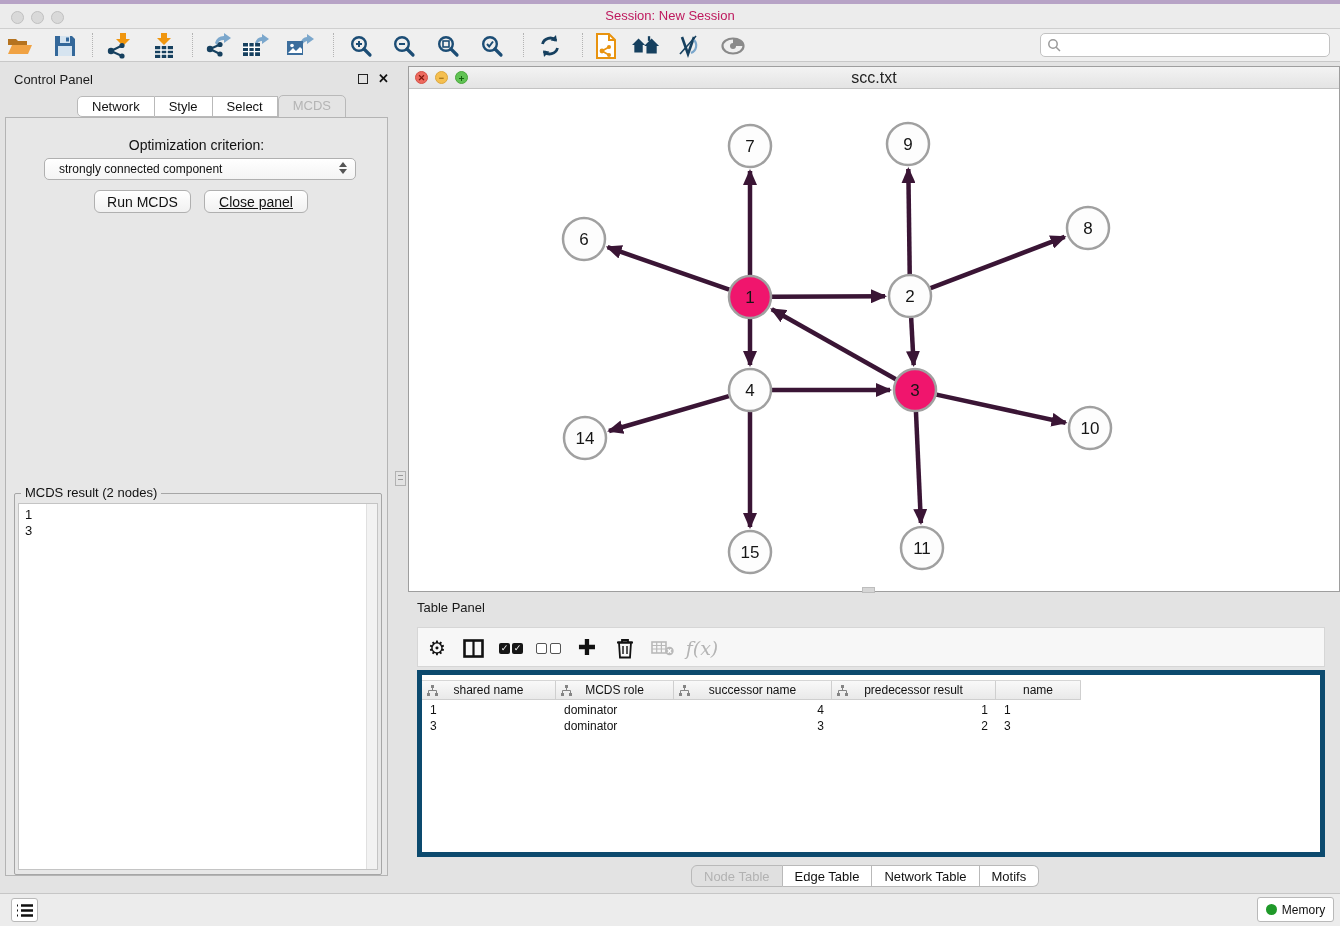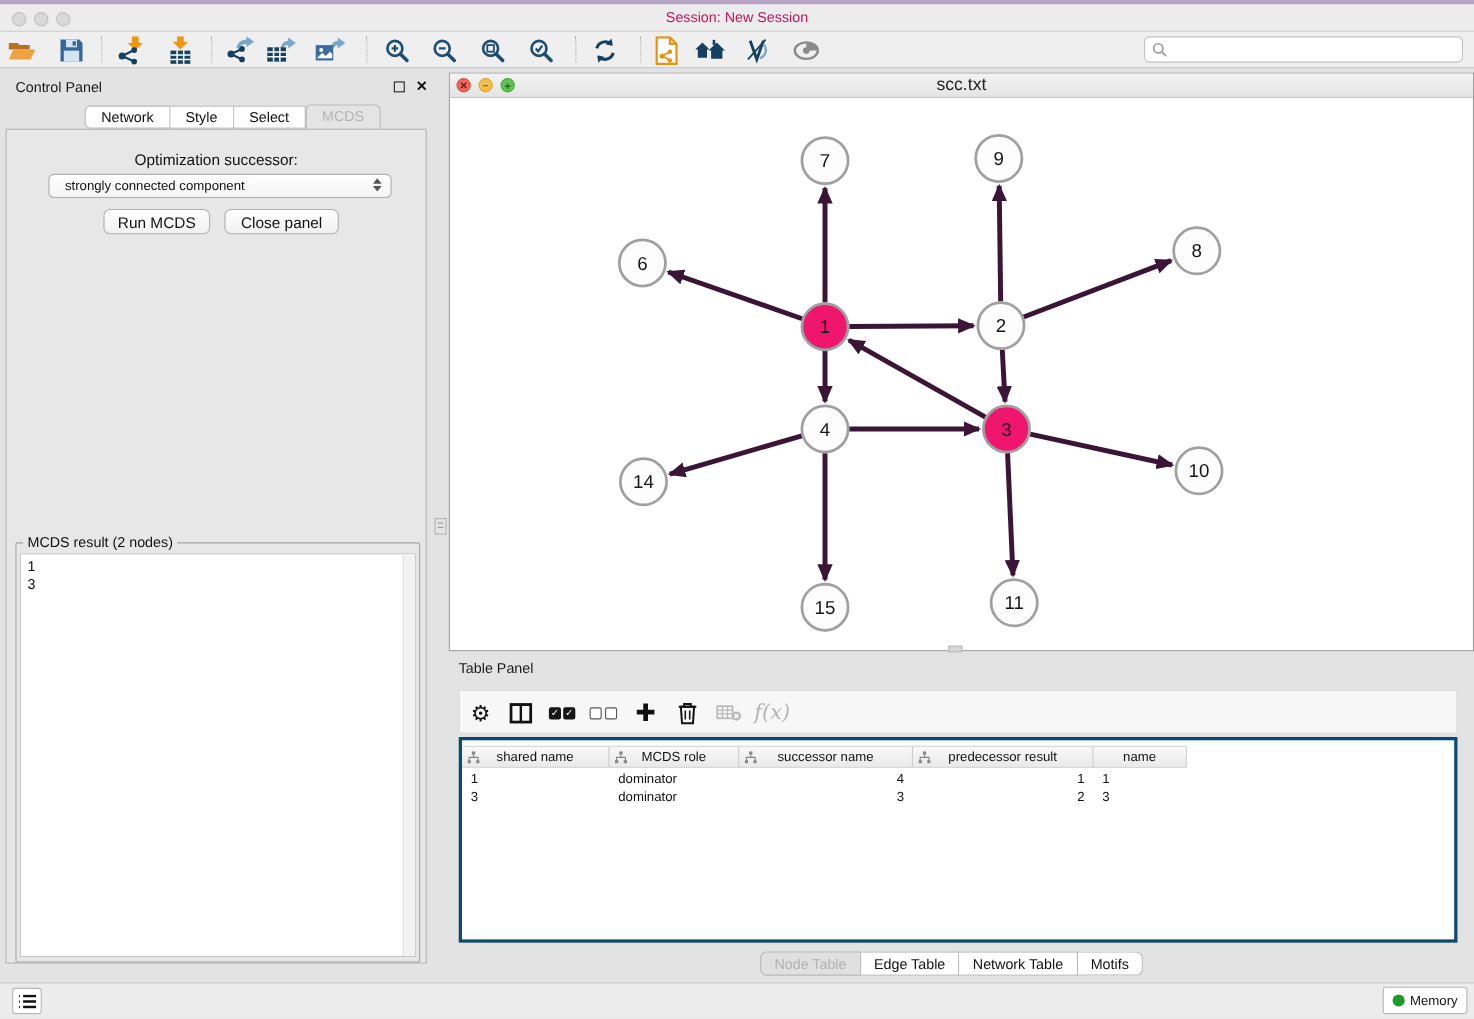--- a/index.html
+++ b/index.html
@@ -71,21 +71,21 @@
   #tp-header { left:408px; top:592px; width:932px; height:28px; }
   #tp-title { position:absolute; left:9px; top:8px; font-size:13px; color:#1a1a1a; }
   #tp-toolbar { left:417px; top:627px; width:908px; height:40px; background:#f7f7f7; border:1px solid #d6d6d6; }
   .tpi { position:absolute; top:7px; width:28px; height:26px; display:flex; align-items:center; justify-content:center; }
   .glyph { font-size:20px; color:#111; }
   #fx-icon { font-family:"DejaVu Serif", serif; font-style:italic; font-size:19px; color:#b4b4b4; }
   .chk { width:11px; height:11px; border-radius:2px; }
   .chk.on { background:#161616; color:#fff; font-size:9px; line-height:11px; text-align:center; }
   .chk.off { border:1.5px solid #555; background:#fff; }
 
-  #tp-table { left:417px; top:670px; width:908px; height:187px; background:#fff; border:3px solid #0c4a6e; }
+  #tp-table { left:417px; top:670px; width:908px; height:187px; background:#fff; border:5px solid #0c4a6e; }
   #thead { position:absolute; left:0; top:5px; height:20px; display:flex;
            background:linear-gradient(#f9f9f9,#e9e9e9); border-top:1px solid #d6d6d6; border-bottom:1px solid #cfcfcf; }
   .th { height:100%; border-right:1px solid #cfcfcf; display:flex; align-items:center; justify-content:center; gap:4px;
         font-size:12px; color:#111; position:relative; }
   .th .tree-ic { position:absolute; left:5px; top:4px; }
   .trow { position:absolute; left:0; height:16px; display:flex; font-size:12px; color:#111; }
   .td { display:flex; align-items:center; }
   .td.l { justify-content:flex-start; padding-left:8px; }
   .td.r { justify-content:flex-end; padding-right:8px; }
 
@@ -259,30 +259,30 @@
 </div>
 
 <div class="tabrow" style="left:77px; top:96px;">
   <span class="tab first">Network</span>
   <span class="tab">Style</span>
   <span class="tab">Select</span>
   <span class="tab sel-tab">MCDS</span>
 </div>
 
 <div class="abs" id="cp-body">
-  <div id="opt-label">Optimization successor:</div>
+  <div id="opt-label">Optimization criterion:</div>
   <div id="opt-select">
     <span>strongly connected component</span>
     <span id="opt-stepper">
         <span class="up"></span>
         <span class="dn"></span>
       </span>
   </div>
   <button class="cp-btn" style="left:88px; width:97px;">Run MCDS</button>
-  <button class="cp-btn" style="left:198px; width:104px;">Close panel</button>
+  <button class="cp-btn" style="left:198px; width:104px;text-decoration:underline;">Close panel</button>
 
   <div id="result-group">
     <span id="result-legend">MCDS result (2 nodes)</span>
     <div id="result-text">
       <div>1</div>
       <div>3</div>
       <div id="result-scroll"></div>
     </div>
   </div>
 </div>

